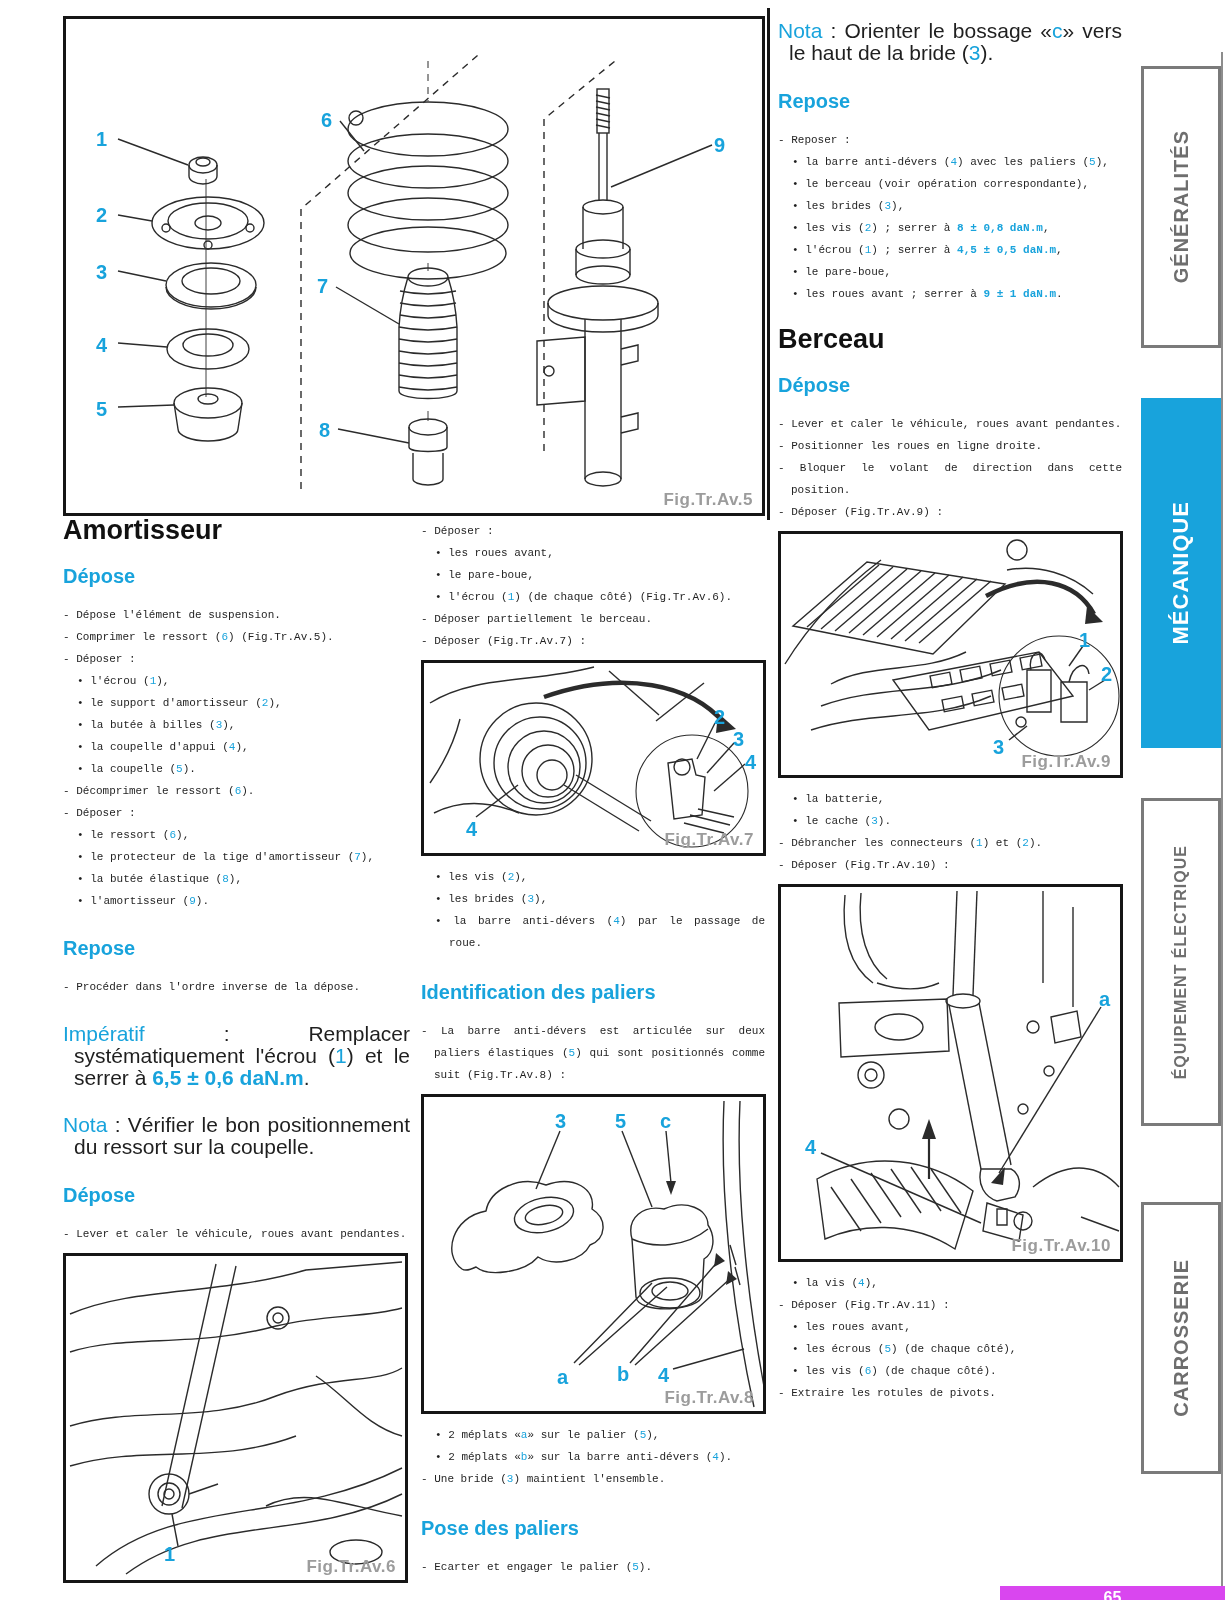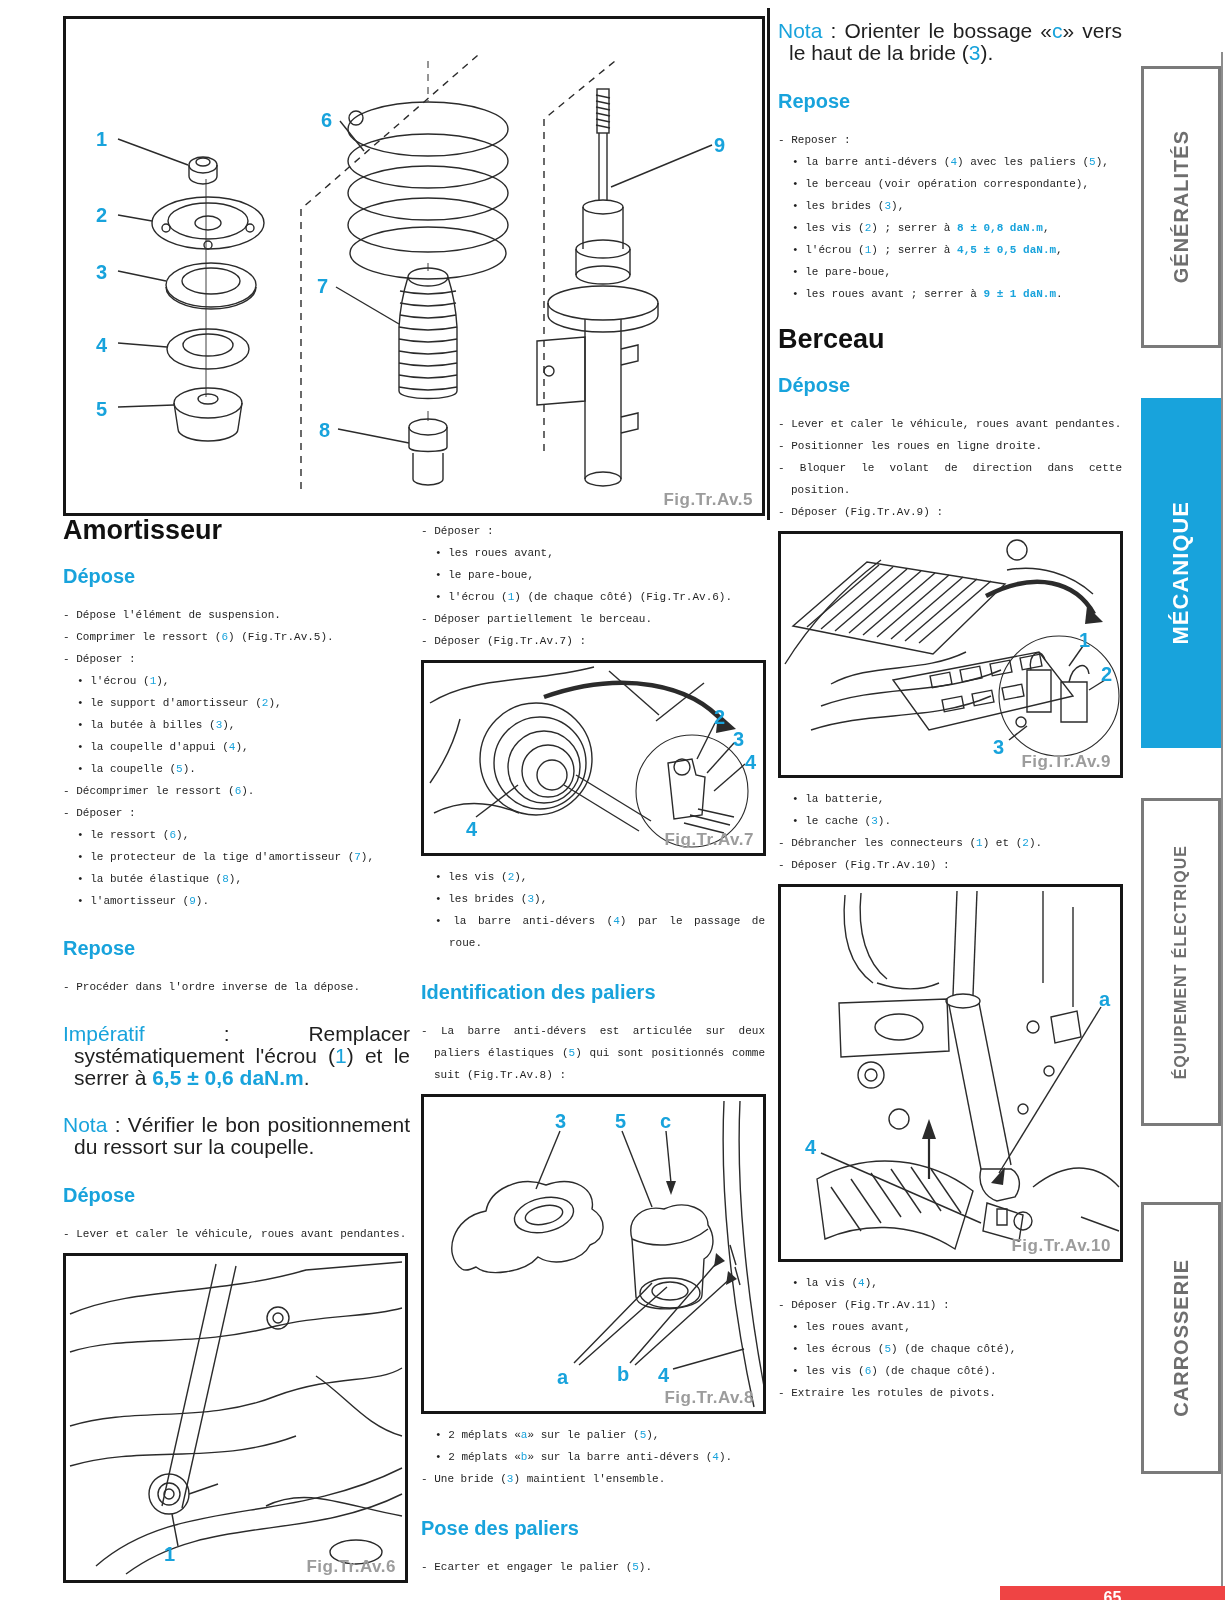--- a/index.html
+++ b/index.html
@@ -38,21 +38,21 @@
 
   .tab{position:absolute;left:1141px;width:80px;box-sizing:border-box;background:#fff;
        border:3px solid #7a7a7a;color:#6e6e6e;display:flex;align-items:center;justify-content:center;}
   .tab .vert{writing-mode:vertical-rl;transform:rotate(180deg);font-weight:bold;white-space:nowrap;letter-spacing:1px;}
   .tab.active{background:#18a3dc;border:none;color:#ffffff;}
   #tab-1{top:66px;height:282px;font-size:20px;}
   #tab-2{top:398px;height:350px;font-size:22px;}
   #tab-3{top:798px;height:328px;font-size:16px;}
   #tab-4{top:1202px;height:272px;font-size:20px;}
 
-  #pagebar{position:absolute;left:1000px;top:1586px;width:225px;height:14px;background:#ef4444;
+  #pagebar{position:absolute;left:1000px;top:1586px;width:225px;height:14px;background:#d946ef;
            overflow:hidden;color:#fff;text-align:center;font-size:16px;font-weight:bold;line-height:24px;}
 </style>
 </head>
 <body>
 
 <div class="figbox" id="fig5">
   <svg width="696" height="494" viewBox="0 0 696 494">
     <g fill="none" stroke="#2b2b2b" stroke-width="1.4">
       <polyline points="235,470 235,190 412,36" stroke-dasharray="7,6"></polyline>
       <polyline points="478,432 478,100 549,42" stroke-dasharray="7,6"></polyline>

